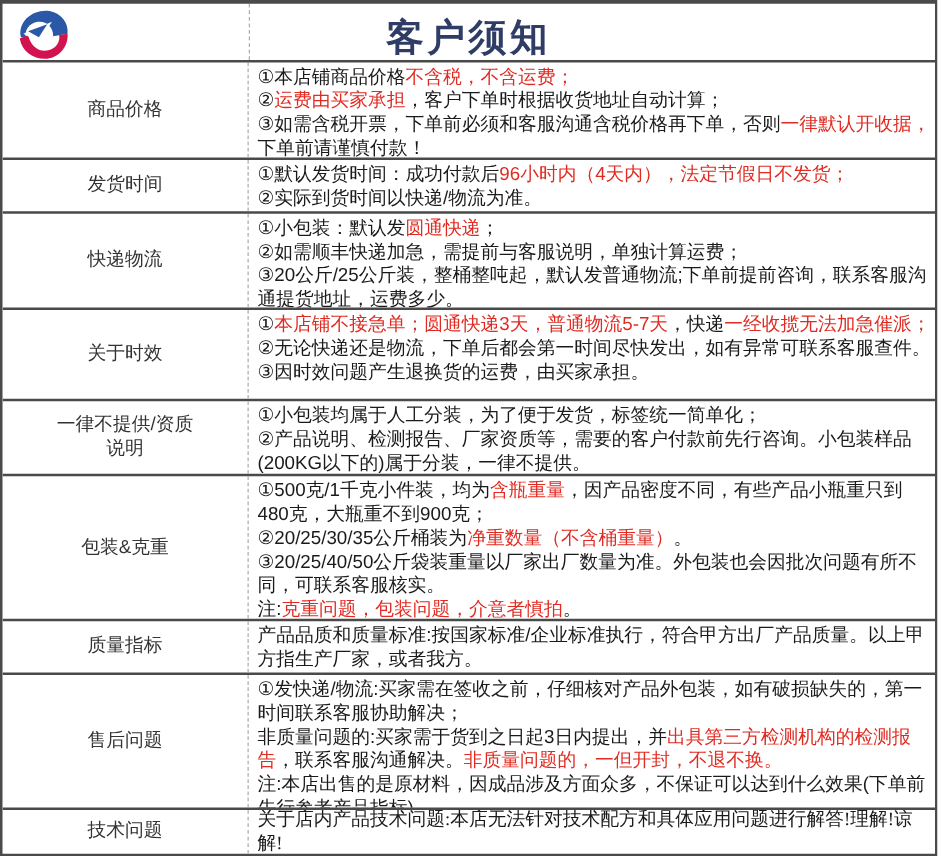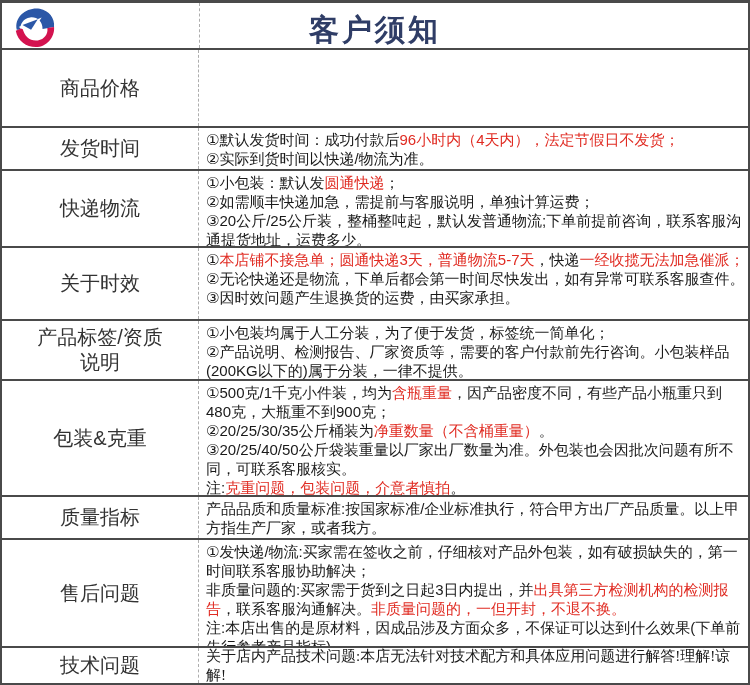--- a/index.html
+++ b/index.html
@@ -23,21 +23,21 @@
   .logo{position:absolute;left:8px;top:2px;}
   .title{
     position:absolute;left:0;width:100%;top:7px;text-align:center;
     font-size:30px;font-weight:bold;color:var(--navy);letter-spacing:3px;
   }
   .row{display:flex;box-sizing:border-box;border-bottom:2px solid var(--line);overflow:hidden;}
   .lbl{
     flex:0 0 197px;width:197px;box-sizing:border-box;
     border-right:1px dashed var(--dash);
     display:flex;align-items:center;justify-content:center;text-align:center;
-    font-size:20px;color:#333;white-space:pre-line;line-height:1.25;
+    font-size:15px;color:#333;white-space:pre-line;line-height:1.25;
   }
   .cnt{flex:1;box-sizing:border-box;padding:2px 2px 0 7px;font-size:15px;line-height:19px;color:var(--ink);}
   .para{margin:0;}
   .red{color:var(--red);}
   .r1{height:78px;}.r2{height:43px;}.r3{height:77px;}.r4{height:73px;}
   .r5{height:60px;}.r6{height:116px;}.r7{height:43px;}.r8{height:108px;}
   .r9{height:35px;border-bottom:none;border-radius:10px;}
   .r9 .cnt{display:flex;align-items:center;padding-top:0;font-family:Liberation Serif, serif;}
 </style>
 </head>
@@ -52,20 +52,25 @@
         <path fill="#ffffff" d="M9 23 L33 13 L22 30 Z"></path>
         <path fill="var(--logoBlue)" d="M13 21 L29 15 L22 26 Z"></path>
       </svg>
     </span>
     <div class="hdr-divider"></div>
     <div class="title">客户须知</div>
   </div>
   <div id="notice-table">
       <div class="row r1">
         <div class="lbl">商品价格</div>
+        <div class="cnt">
+          <div class="para"><span class="blk">①本店铺商品价格</span><span class="red">不含税，不含运费；</span></div>
+          <div class="para"><span class="blk">②</span><span class="red">运费由买家承担</span><span class="blk">，客户下单时根据收货地址自动计算；</span></div>
+          <div class="para"><span class="blk">③如需含税开票，下单前必须和客服沟通含税价格再下单，否则</span><span class="red">一律默认开收据，</span><span class="blk">下单前请谨慎付款！</span></div>
+        </div>
       </div>
       <div class="row r2">
         <div class="lbl">发货时间</div>
         <div class="cnt">
           <div class="para"><span class="blk">①默认发货时间：成功付款后</span><span class="red">96小时内（4天内），法定节假日不发货；</span></div>
           <div class="para"><span class="blk">②实际到货时间以快递/物流为准。</span></div>
         </div>
       </div>
       <div class="row r3">
         <div class="lbl">快递物流</div>
@@ -77,21 +82,21 @@
       </div>
       <div class="row r4">
         <div class="lbl">关于时效</div>
         <div class="cnt">
           <div class="para"><span class="blk">①</span><span class="red">本店铺不接急单；圆通快递3天，普通物流5-7天</span><span class="blk">，快递</span><span class="red">一经收揽无法加急催派；</span></div>
           <div class="para"><span class="blk">②无论快递还是物流，下单后都会第一时间尽快发出，如有异常可联系客服查件。</span></div>
           <div class="para"><span class="blk">③因时效问题产生退换货的运费，由买家承担。</span></div>
         </div>
       </div>
       <div class="row r5">
-        <div class="lbl">产品标签/资质
+        <div class="lbl">一律不提供/资质
 说明</div>
         <div class="cnt">
           <div class="para"><span class="blk">①小包装均属于人工分装，为了便于发货，标签统一简单化；</span></div>
           <div class="para"><span class="blk">②产品说明、检测报告、厂家资质等，需要的客户付款前先行咨询。小包装样品(200KG以下的)属于分装，一律不提供。</span></div>
         </div>
       </div>
       <div class="row r6">
         <div class="lbl">包装&amp;克重</div>
         <div class="cnt">
           <div class="para"><span class="blk">①500克/1千克小件装，均为</span><span class="red">含瓶重量</span><span class="blk">，因产品密度不同，有些产品小瓶重只到480克，大瓶重不到900克；</span></div>

